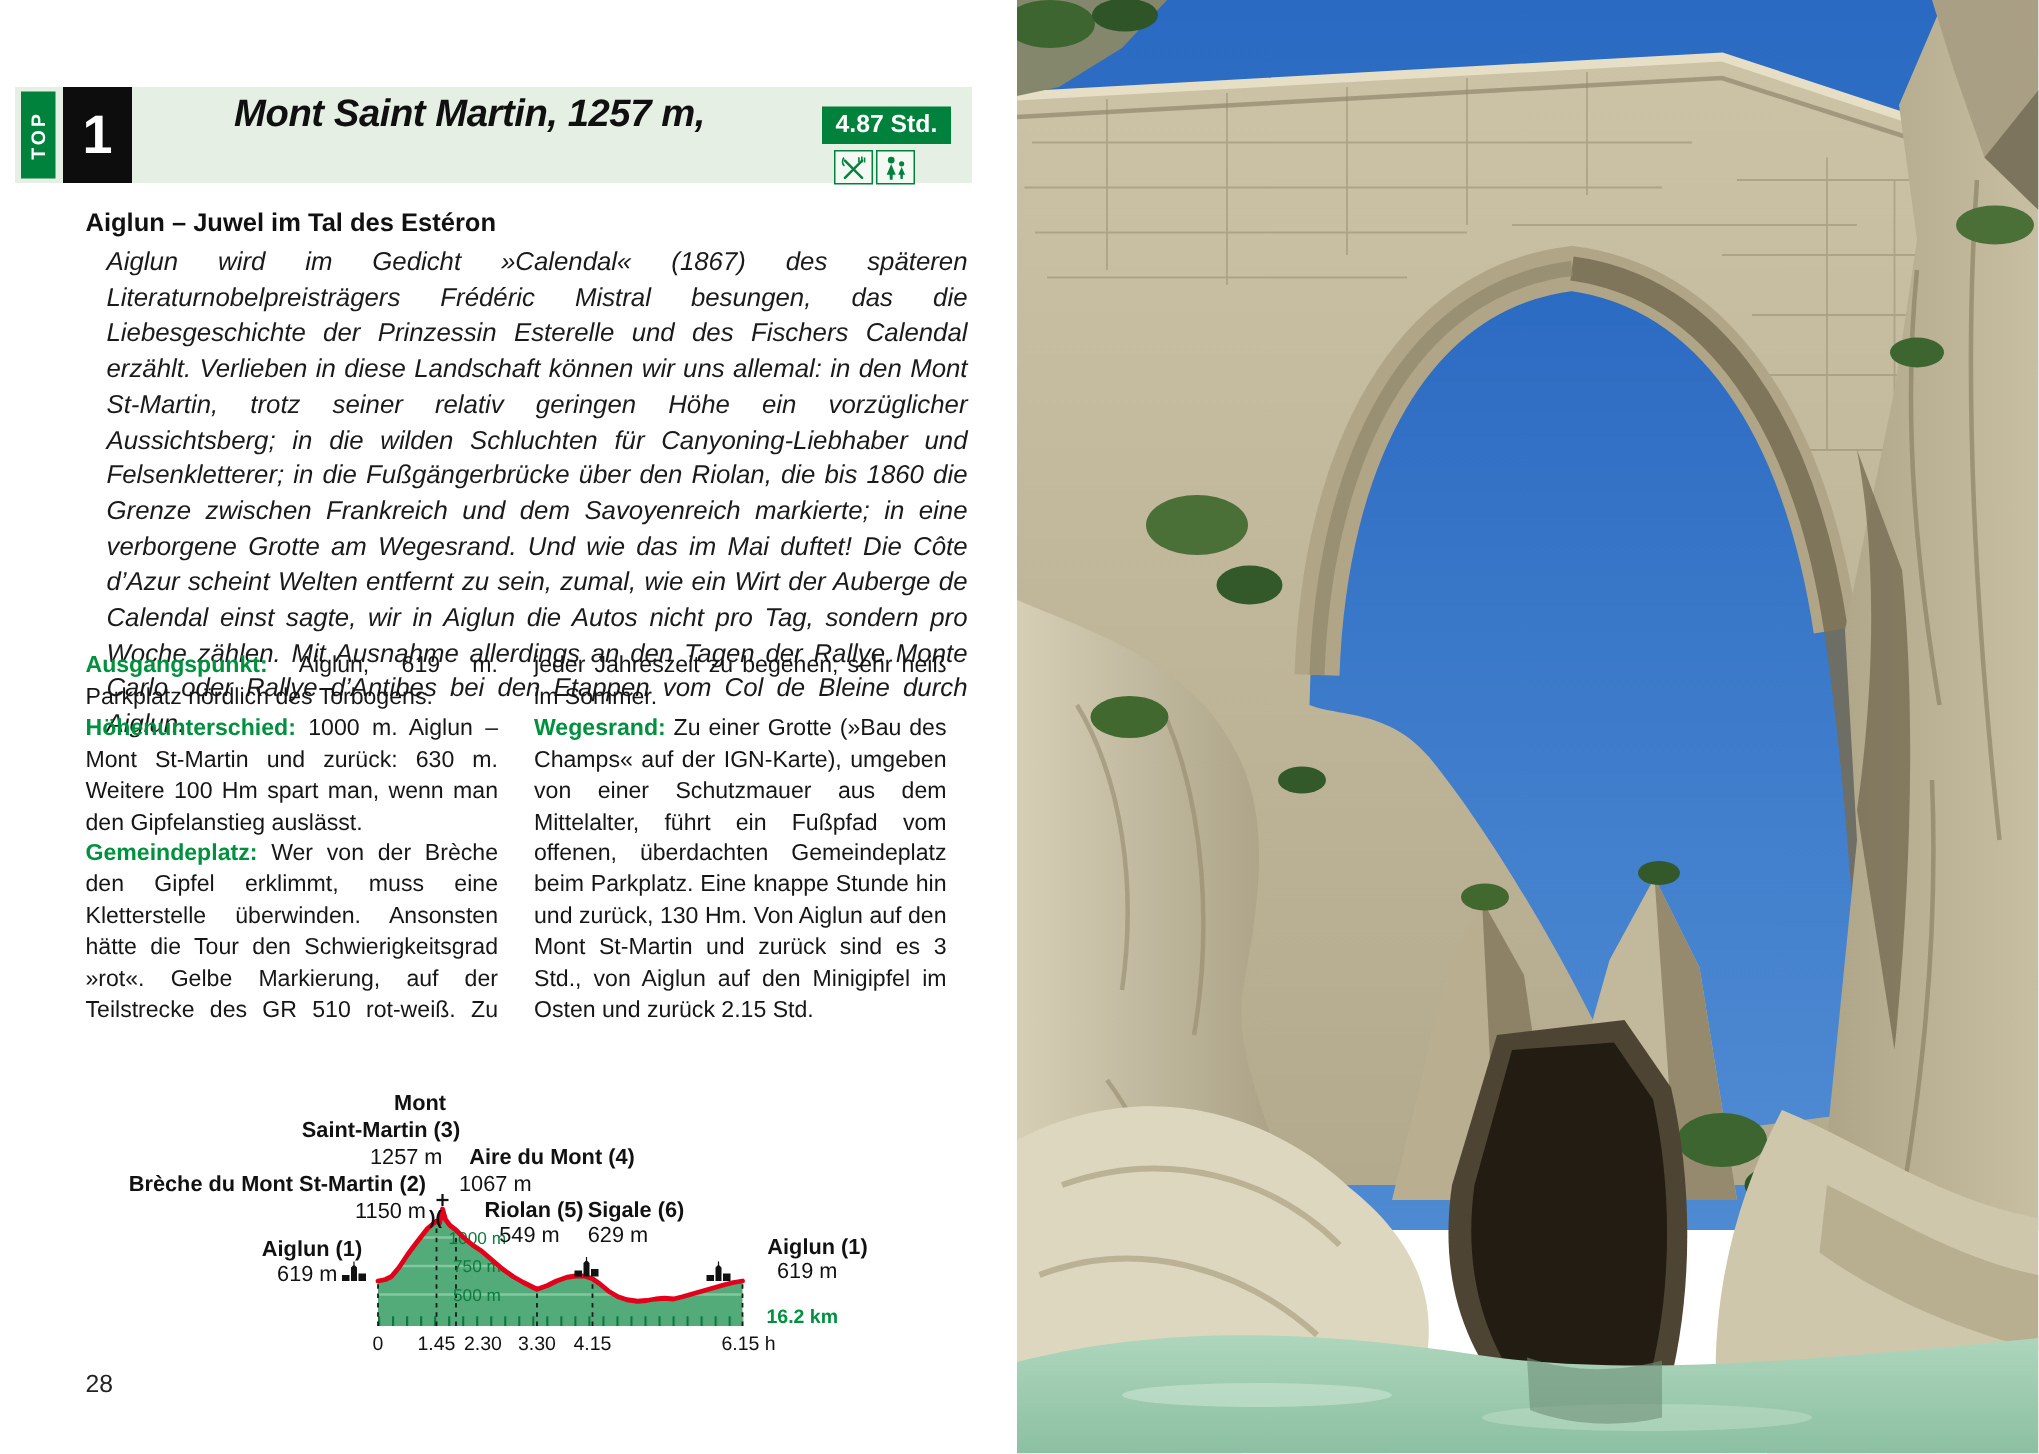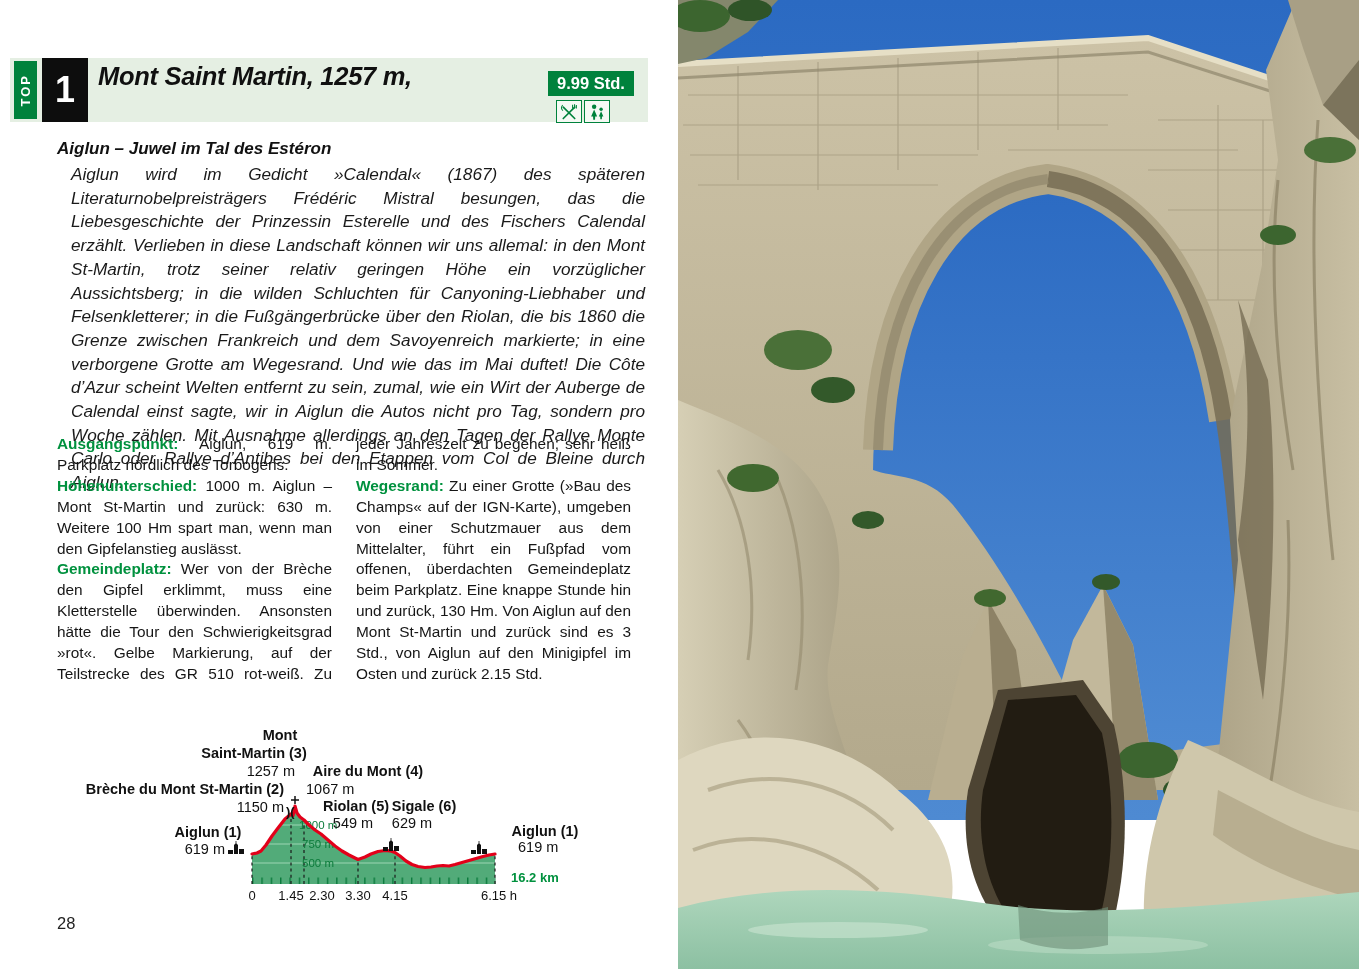--- a/index.html
+++ b/index.html
@@ -10,29 +10,29 @@
   
   .band{position:absolute;left:10px;top:58px;width:638px;height:64px;background:#e5efe3;}
   .top-strip{position:absolute;left:4px;top:3px;width:23px;height:58px;background:#00823c;
     display:flex;align-items:center;justify-content:center;}
   .top-strip span{writing-mode:vertical-rl;transform:rotate(180deg);color:#fff;
     font-weight:bold;font-size:13px;letter-spacing:2px;}
   .num-box{position:absolute;left:32px;top:0px;width:46px;height:64px;background:#0d0d0d;
     display:flex;align-items:center;justify-content:center;}
   .num-box span{color:#fff;font-weight:bold;font-size:36px;}
   .tour-title{position:absolute;left:88px;top:4px;width:430px;
-    font-weight:bold;font-style:italic;font-size:25.5px;line-height:29px;color:#101010;letter-spacing:-0.3px;}
+    font-weight:bold;font-style:italic;font-size:25.5px;line-height:29px;color:#101010;letter-spacing:-0.3px;text-align:center;}
   .badge{position:absolute;left:538px;top:13px;background:#00823c;color:#fff;
     font-weight:bold;font-size:16.5px;padding:3px 9px;}
   .band-icons{position:absolute;left:546px;top:42px;display:flex;gap:2px;}
   .band-icon{width:26px;height:23px;border:1.5px solid #00823c;background:rgba(255,255,255,.6);
     display:flex;align-items:center;justify-content:center;box-sizing:border-box;}
   
   .subtitle{position:absolute;left:57px;top:139px;width:574px;
-    font-weight:bold;font-style:italic;font-size:17px;color:#111;}
+    font-weight:bold;font-size:17px;color:#111;}
   .intro{position:absolute;left:71px;top:163px;width:574px;
     font-style:italic;font-size:17.2px;line-height:23.7px;text-align:justify;color:#1a1a1a;}
   .info{position:absolute;left:57px;top:434px;width:574px;height:292px;
     column-count:2;column-gap:24px;column-fill:auto;
     font-size:15.4px;line-height:20.9px;text-align:justify;color:#161616;overflow:hidden;}
   .info p{margin:0;}
   .info .lbl{color:#00913e;font-weight:bold;}
   .pagenum{position:absolute;left:57px;top:914px;font-size:16.5px;color:#222;}
   
   .chart{position:absolute;left:58px;top:724px;}
@@ -51,21 +51,21 @@
 <div class="band">
   <div class="top-strip">
     <span>TOP</span>
   </div>
   <div class="num-box">
     <span>1</span>
   </div>
   <div class="tour-title">
     <div>Mont Saint Martin, 1257 m,</div>
   </div>
-  <div class="badge">9.99 Std.</div>
+  <div class="badge">4.87 Std.</div>
   <div class="band-icons">
     <div class="band-icon">
       <svg width="18" height="18" viewBox="0 0 22 22">
         <g stroke="#00823c" stroke-width="2" stroke-linecap="round" fill="none">
           <line x1="4" y1="5" x2="18" y2="19"></line>
           <line x1="18" y1="5" x2="4" y2="19"></line>
         </g>
         <g stroke="#00823c" stroke-width="1.3" fill="none">
           <path d="M15.4 2.2v4.4M17.8 1.6v5M20 2.4v4.2"></path>
           <path d="M3.2 2.5c-1.6 2.2-1.6 5.2.4 6.8"></path>

